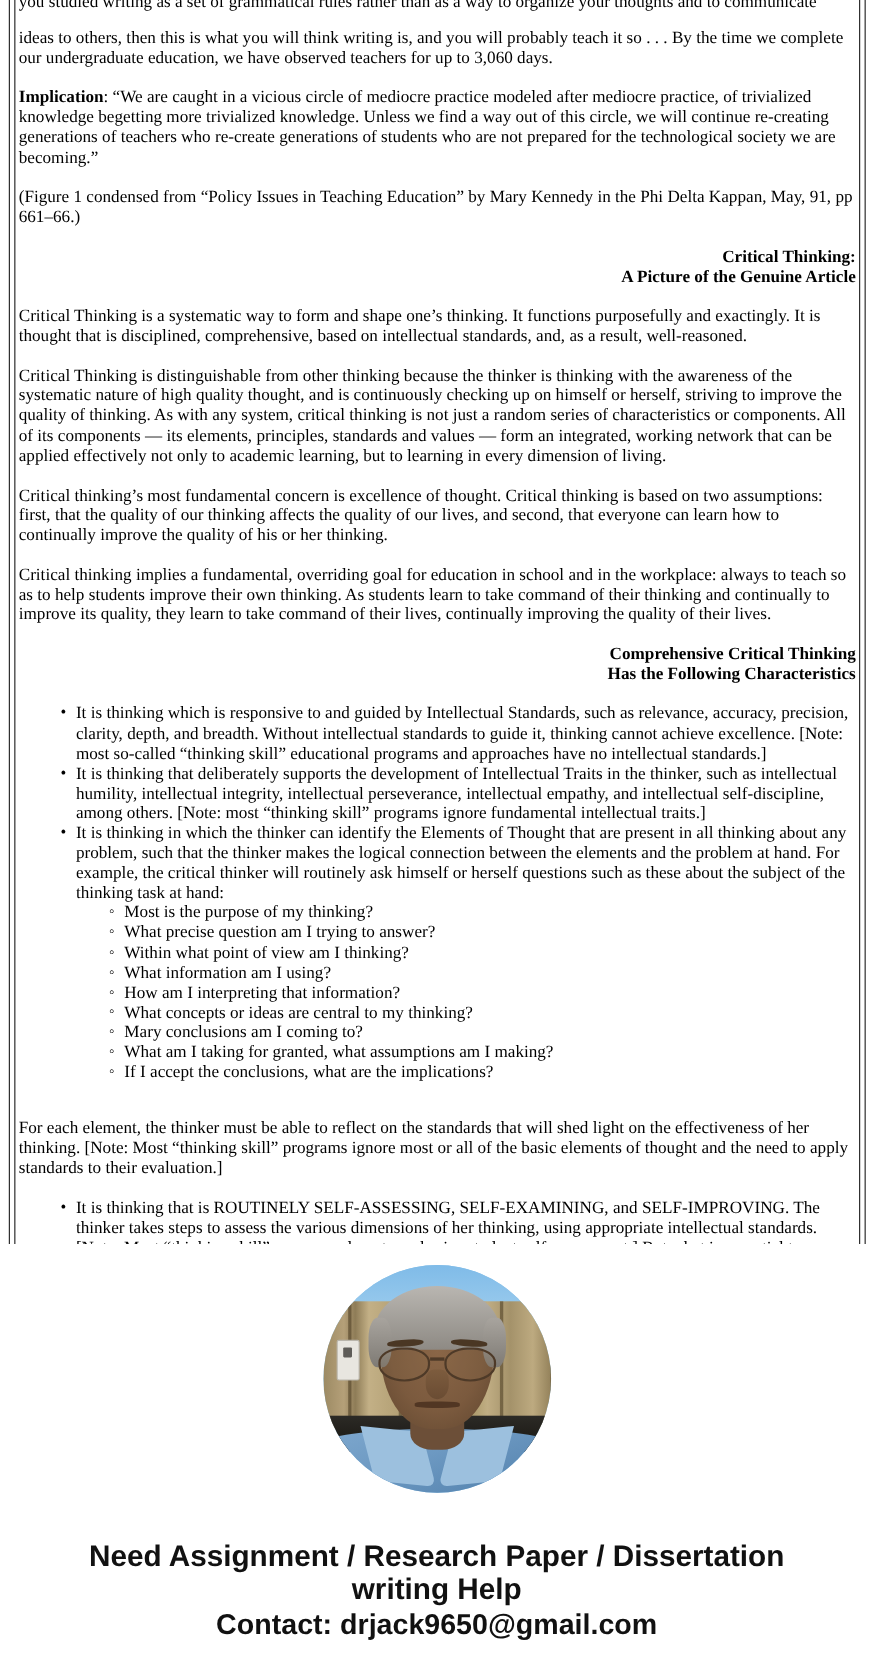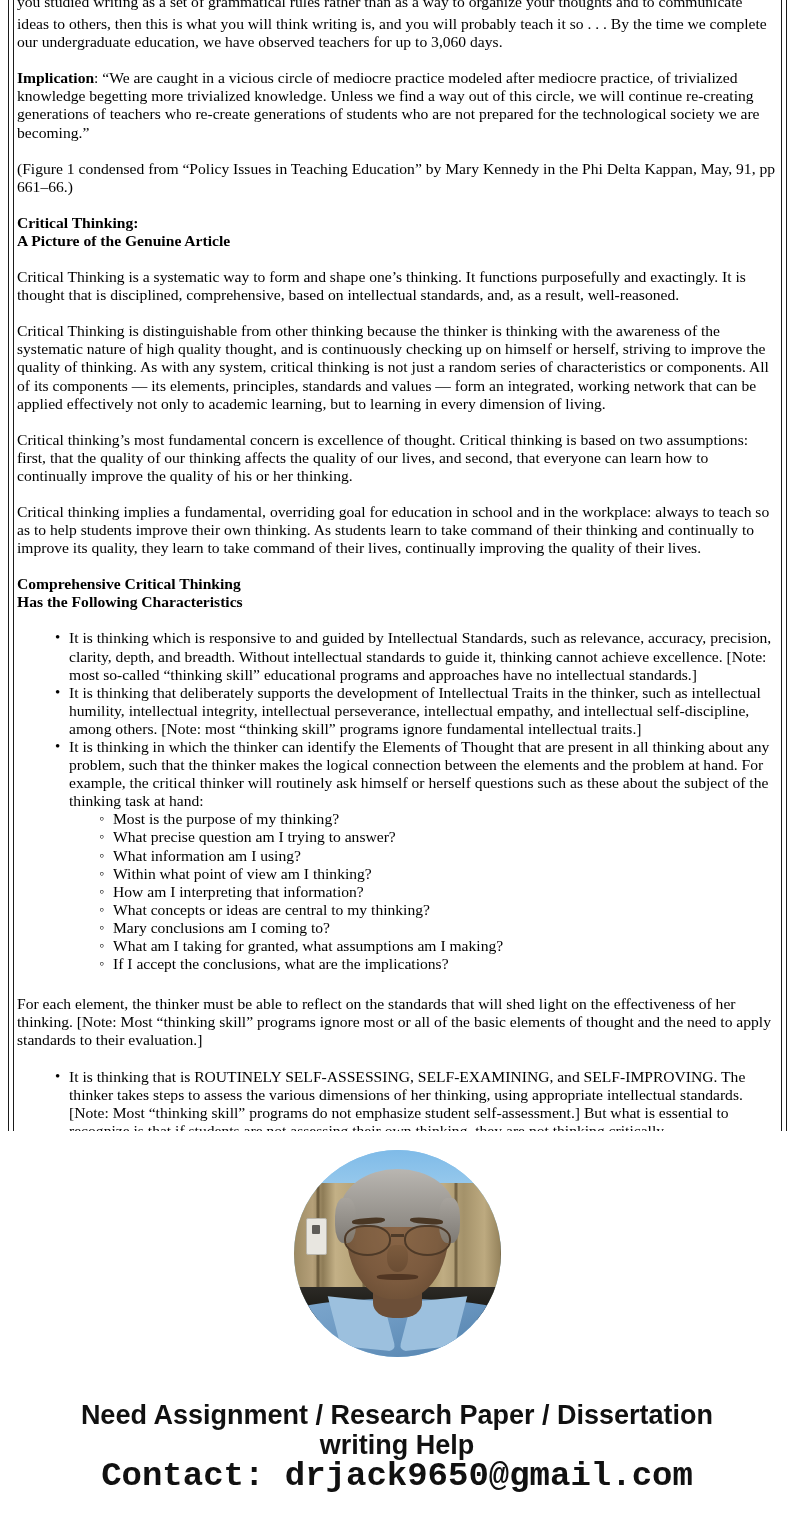--- a/index.html
+++ b/index.html
@@ -49,33 +49,33 @@
 
   .doc-body {
     margin: 0 14px 0 15px;
     padding: 0 2px;
     font-size: 15.6px;
     line-height: 18.1px;
     text-align: left;
   }
 
   .doc-body p {
-    margin: 4px 0 18px 0;
+    margin: 15px 0 18px 0;
   }
   .doc-body p.tight {
     margin: 0;
   }
   .doc-body b, .doc-body strong {
     font-weight: bold;
   }
   .hdr-block {
     margin: 0 0 18px 0;
     font-weight: bold;
   }
-  .hdr-block div { line-height: 18.1px; }
+  .hdr-block div { line-height: 18.1px; text-align: right; }
 
   ul.lvl1 {
     margin: 0 0 0 0;
     padding-left: 52px;
     list-style: none;
   }
   ul.lvl1 > li {
     position: relative;
     margin: 0 0 0 0;
     padding-left: 0;
@@ -230,24 +230,23 @@
     font-family: "Liberation Sans", "DejaVu Sans", sans-serif;
     font-weight: bold;
     color: #111111;
   }
   #promo .line-big {
     font-size: 27px;
     line-height: 30px;
     letter-spacing: 0px;
   }
   #promo .line-contact {
-    font-size: 34px;
+    font-size: 26px;
     line-height: 30px;
     margin-top: 1px;
-    font-family: Liberation Mono, monospace;
   }
 </style>
 </head>
 <body>
 
 <div id="doc-pane">
 
   <div class="frame-line l1"></div>
   <div class="frame-line l2"></div>
   <div class="frame-line r1"></div>
@@ -279,22 +278,22 @@
       </div>
 
       <ul class="lvl1">
         <li>It is thinking which is responsive to and guided by Intellectual Standards, such as relevance, accuracy, precision, clarity, depth, and breadth. Without intellectual standards to guide it, thinking cannot achieve excellence. [Note: most so-called “thinking skill” educational programs and approaches have no intellectual standards.]</li>
         <li>It is thinking that deliberately supports the development of Intellectual Traits in the thinker, such as intellectual humility, intellectual integrity, intellectual perseverance, intellectual empathy, and intellectual self-discipline, among others. [Note: most “thinking skill” programs ignore fundamental intellectual traits.]</li>
         <li>
           <span>It is thinking in which the thinker can identify the Elements of Thought that are present in all thinking about any problem, such that the thinker makes the logical connection between the elements and the problem at hand. For example, the critical thinker will routinely ask himself or herself questions such as these about the subject of the thinking task at hand:</span>
           <ul class="lvl2">
             <li>Most is the purpose of my thinking?</li>
             <li>What precise question am I trying to answer?</li>
+            <li>Within what point of view am I thinking?</li>
             <li>What information am I using?</li>
-            <li>Within what point of view am I thinking?</li>
             <li>How am I interpreting that information?</li>
             <li>What concepts or ideas are central to my thinking?</li>
             <li>Mary conclusions am I coming to?</li>
             <li>What am I taking for granted, what assumptions am I making?</li>
             <li>If I accept the conclusions, what are the implications?</li>
           </ul>
         </li>
       </ul>
 
       <div class="spacer-para"></div>

